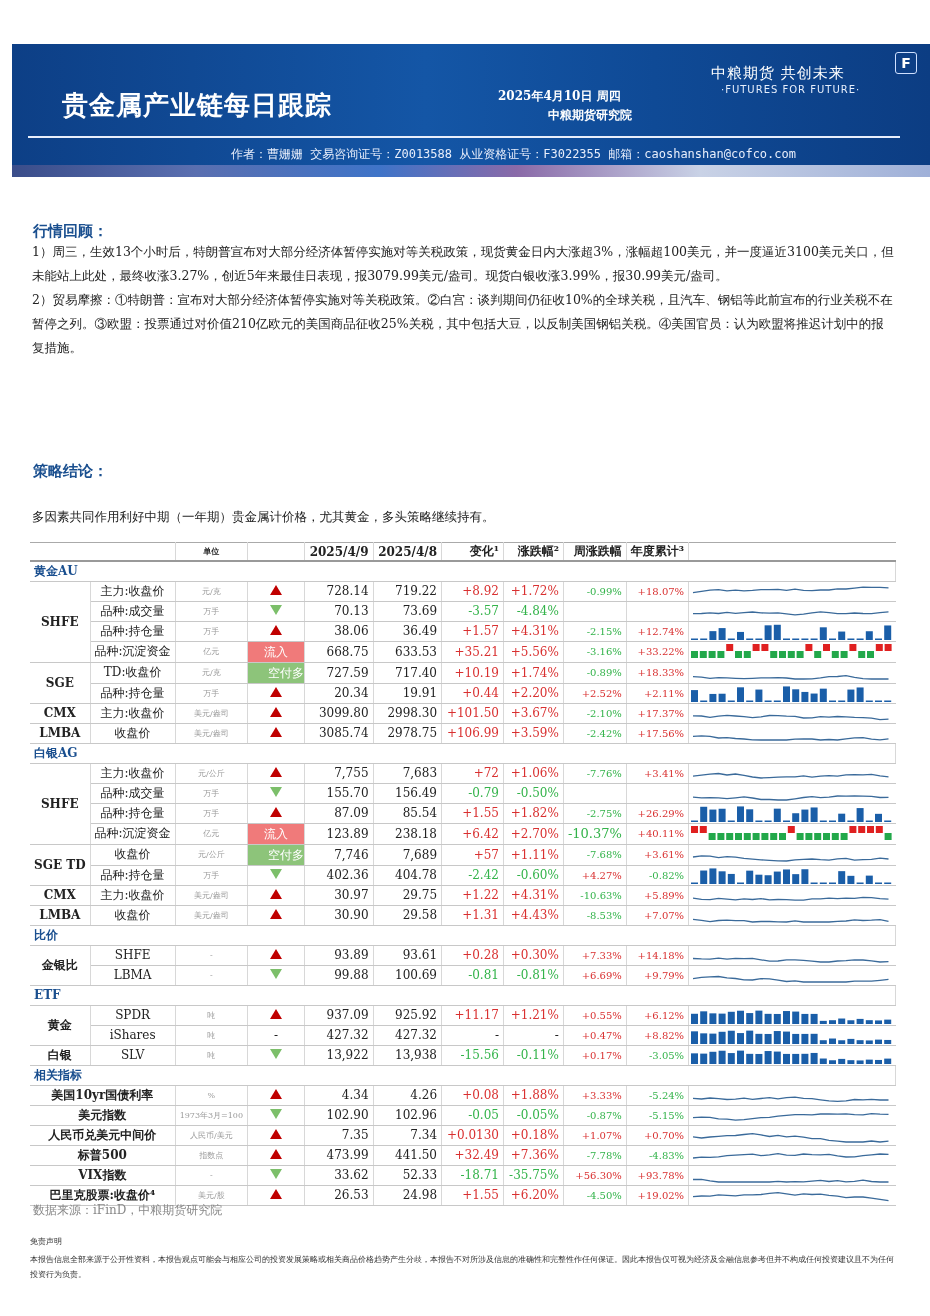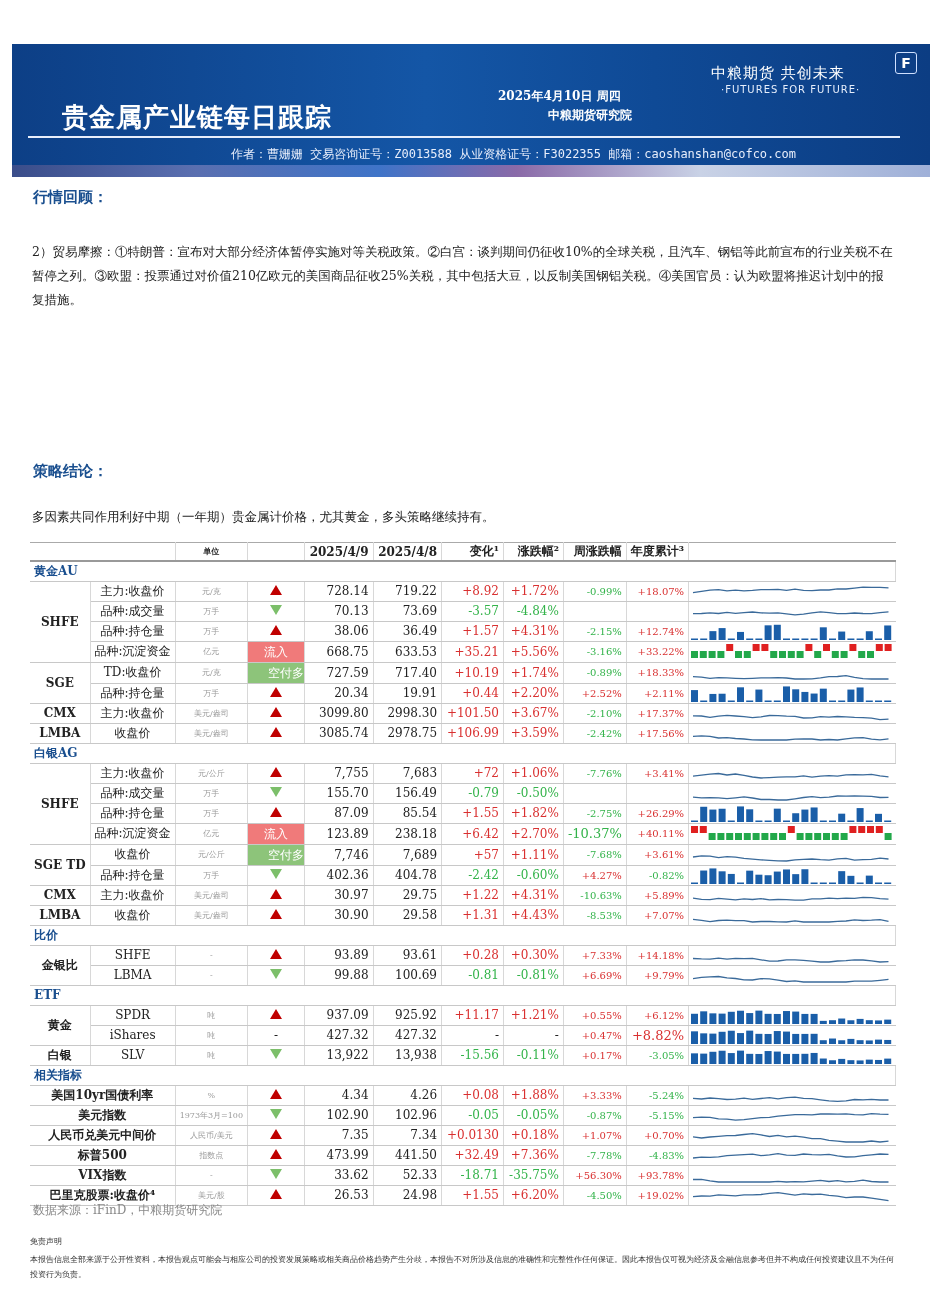--- a/index.html
+++ b/index.html
@@ -1,19 +1,19 @@
 <!DOCTYPE html>
 <html><head>
 <meta charset="utf-8">
 <style>
   * { box-sizing: border-box; margin: 0; padding: 0; }
   body { width: 930px; height: 1316px; background: #fff; font-family: "DejaVu Serif", "Liberation Serif", serif; color: #222; position: relative; overflow: hidden; }
   .banner { position: absolute; left: 12px; top: 44px; width: 918px; height: 128px; background: linear-gradient(90deg, #0d3f86 0%, #1456a6 45%, #0f4a96 70%, #0c3d83 100%); overflow: hidden; }
   .banner-strip { position: absolute; left: 12px; top: 165px; width: 918px; height: 12px; background: linear-gradient(90deg, #3a4d8a, #5a6fb0 20%, #3f74c8 40%, #8a6aa8 55%, #c9d2e6 75%, #9fb0d8 100%); }
-  .banner-title { position: absolute; left: 62px; top: 100px; font-size: 26px; font-weight: bold; color: #fff; letter-spacing: 1px; font-family: "DejaVu Serif", serif; }
+  .banner-title { position: absolute; left: 62px; top: 88px; font-size: 26px; font-weight: bold; color: #fff; letter-spacing: 1px; font-family: "DejaVu Serif", serif; }
   .banner-date { position: absolute; left: 498px; top: 88px; font-size: 12px; color: #fff; font-weight: bold; }
   .banner-org { position: absolute; left: 520px; top: 107px; font-size: 12px; color: #fff; font-weight: bold; margin-left: 28px; }
   .banner-slogan { position: absolute; left: 711px; top: 64px; font-size: 15px; color: #fff; font-family: "DejaVu Sans", sans-serif; letter-spacing: 1px; }
   .banner-slogan-en { position: absolute; left: 721px; top: 84px; font-size: 10px; color: #e6eefc; font-family: "DejaVu Sans", sans-serif; letter-spacing: 1px; }
   .logo { position: absolute; left: 895px; top: 52px; width: 22px; height: 22px; border: 1px solid #cfe0ff; border-radius: 3px; background: #0d3f86; color: #fff; font: bold 14px "DejaVu Sans", sans-serif; text-align: center; line-height: 20px; }
   .banner-rule { position: absolute; left: 28px; top: 136px; width: 872px; height: 2px; background: #e8eefb; }
   .banner-author { position: absolute; left: 231px; top: 146px; font-size: 12px; color: #e8eefb; font-family: "DejaVu Sans Mono", monospace; }
 
   .section-title { position: absolute; left: 33px; font-size: 15px; font-weight: bold; color: #1a4f8f; }
   .para { position: absolute; left: 32px; width: 864px; font-size: 12.5px; line-height: 24px; color: #222; }
@@ -48,22 +48,23 @@
 <div class="banner-strip"></div>
 <div class="banner-title">贵金属产业链每日跟踪</div>
 <div class="banner-date">2025年4月10日  周四</div>
 <div class="banner-org">中粮期货研究院</div>
 <div class="banner-slogan">中粮期货  共创未来</div>
 <div class="banner-slogan-en">·FUTURES FOR FUTURE·</div>
 <div class="logo">F</div>
 <div class="banner-rule"></div>
 <div class="banner-author">作者：曹姗姗  交易咨询证号：Z0013588  从业资格证号：F3022355  邮箱：caoshanshan@cofco.com</div>
 
-<div class="section-title" style="top:188px">行情回顾：</div>
+<div class="section-title" style="top:222px">行情回顾：</div>
 <div class="para" style="top:240px">
+  <p>1）周三，生效13个小时后，特朗普宣布对大部分经济体暂停实施对等关税政策，现货黄金日内大涨超3%，涨幅超100美元，并一度逼近3100美元关口，但未能站上此处，最终收涨3.27%，创近5年来最佳日表现，报3079.99美元/盎司。现货白银收涨3.99%，报30.99美元/盎司。</p>
   <p>2）贸易摩擦：①特朗普：宣布对大部分经济体暂停实施对等关税政策。②白宫：谈判期间仍征收10%的全球关税，且汽车、钢铝等此前宣布的行业关税不在暂停之列。③欧盟：投票通过对价值210亿欧元的美国商品征收25%关税，其中包括大豆，以反制美国钢铝关税。④美国官员：认为欧盟将推迟计划中的报复措施。</p>
 </div>
 
 <div class="section-title" style="top:462px">策略结论：</div>
 <div class="para" style="top:505px">多因素共同作用利好中期（一年期）贵金属计价格，尤其黄金，多头策略继续持有。</div>
 
 <table class="data">
   <colgroup>
     <col style="width:52px">
       <col style="width:82px">
@@ -577,21 +578,21 @@
       </tr>
       <tr class="thick">
         <td class="item">iShares</td>
         <td class="unit">吨</td>
         <td class="sig" style=""><span>-</span></td>
         <td class="num">427.32</td>
         <td class="num">427.32</td>
         <td class="num " style="">-</td>
         <td class="num " style="">-</td>
         <td class="num up" style="font-size:10px">+0.47%</td>
-        <td class="num up" style="font-size:13px">+8.82%</td>
+        <td class="num up" style="font-size:10px">+8.82%</td>
         <td class="spark">
           <svg width="206" height="19">
             <rect x="2" y="5.327532090363093" width="7" height="12.672467909636907" fill="#1a5ea8"></rect>
             <rect x="11.2" y="7.3472160381497815" width="7" height="10.652783961850218" fill="#1a5ea8"></rect>
             <rect x="20.4" y="7.6194306264515035" width="7" height="10.380569373548497" fill="#1a5ea8"></rect>
             <rect x="29.599999999999998" y="5.78394854196813" width="7" height="12.21605145803187" fill="#1a5ea8"></rect>
             <rect x="38.8" y="4.7322017351398245" width="7" height="13.267798264860176" fill="#1a5ea8"></rect>
             <rect x="48" y="7.0719761193031445" width="7" height="10.928023880696855" fill="#1a5ea8"></rect>
             <rect x="57.199999999999996" y="4.617666327743791" width="7" height="13.382333672256209" fill="#1a5ea8"></rect>
             <rect x="66.39999999999999" y="7.840610091167036" width="7" height="10.159389908832964" fill="#1a5ea8"></rect>

